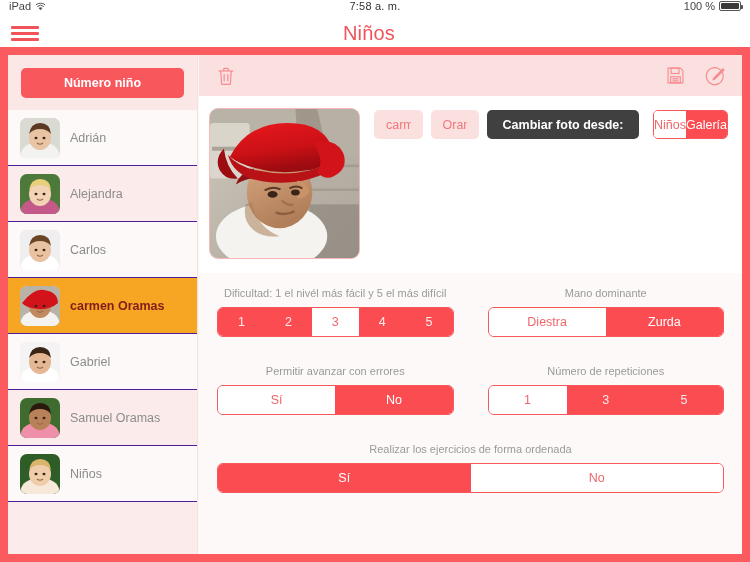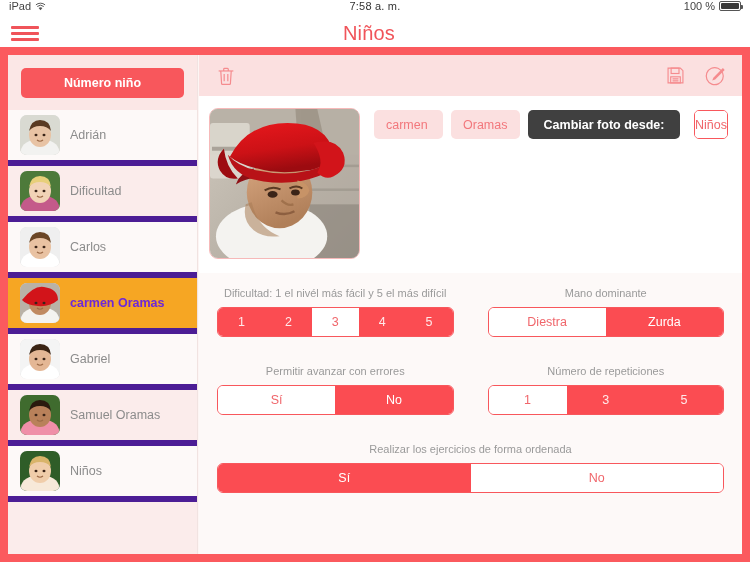--- a/index.html
+++ b/index.html
@@ -61,26 +61,26 @@
   .add-wrap { padding: 13px 13px 12px 13px; background: #fbe7e6; }
   .add-btn {
     width: 100%; height: 30px; background: #f8575c; color: #fff;
     border: none; border-radius: 5px; font-size: 12.5px; font-weight: bold;
     font-family: "Liberation Sans", sans-serif; cursor: pointer;
     display: flex; align-items: center; justify-content: center;
   }
   .child-list { }
   .child-row {
     height: 56px; display: flex; align-items: center; gap: 10px;
-    padding-left: 12px; cursor: pointer; border-bottom: 6px solid #4c1d95;
+    padding-left: 12px; cursor: pointer; border-bottom: 1px solid #4c1d95;
   }
   .child-row.alt   { background: #fbeceb; }
   .child-row.plain { background: #fdf9f8; }
   .child-row.sel   { background: #f6a623; }
-  .child-row.sel .child-name { color:#6d28d9; font-weight: bold; }
+  .child-row.sel .child-name { color:#7f1d1d; font-weight: bold; }
   .thumb { width: 40px; height: 40px; border-radius: 7px; overflow:hidden;
            flex: 0 0 40px; position: relative; background:#ddd; }
   .thumb svg { display:block; width:40px; height:40px; }
   .child-name { font-size: 12.5px; color: #8c8c8c; }
   .sidebar-tail { background:#fbeceb; position:absolute; left:0; right:0; bottom:0; }
 
   
   .detail { position: absolute; left: 191px; top: 0; right: 0; bottom: 0;
             background: #fdf9f8; }
 
@@ -199,21 +199,21 @@
     <rect width="40" height="40" fill="#4d7a3a"></rect>
     <ellipse cx="20" cy="36" rx="19" ry="12" fill="#c45a8a"></ellipse>
     <ellipse cx="20" cy="20" rx="11" ry="12" fill="#f2d3b6"></ellipse>
     <path d="M9 16 q2 -11 11 -11 q10 0 11 11 q-4 -5 -11 -5 q-7 0 -11 5 Z" fill="#e8cf7a"></path>
 
     <ellipse cx="16" cy="20" rx="1.5" ry="1.2" fill="#3a2418"></ellipse>
     <ellipse cx="24" cy="20" rx="1.5" ry="1.2" fill="#3a2418"></ellipse>
     <path d="M17 25 q3 2.5 6 0" stroke="#9c6a47" stroke-width="1.2" fill="none"></path>
   </svg>
               </div>
-              <div class="child-name">Dificultad</div>
+              <div class="child-name">Alejandra</div>
             </div>
             <div class="child-row plain">
               <div class="thumb">
                 <svg viewBox="0 0 40 40" preserveAspectRatio="xMidYMid slice">
     <rect width="40" height="40" fill="#efefef"></rect>
     <ellipse cx="20" cy="36" rx="19" ry="12" fill="#ffffff"></ellipse>
     <ellipse cx="20" cy="20" rx="11" ry="12" fill="#e9c2a2"></ellipse>
     <path d="M9 16 q2 -11 11 -11 q10 0 11 11 q-4 -5 -11 -5 q-7 0 -11 5 Z" fill="#6b4626"></path>
 
     <ellipse cx="16" cy="20" rx="1.5" ry="1.2" fill="#3a2418"></ellipse>
@@ -361,20 +361,21 @@
             </svg>
           </div>
 
           <div class="fields">
             <input class="txtfield" type="text" value="carmen" style="">
             <input class="txtfield" type="text" value="Oramas" style="">
             <div class="row2">
               <button class="redbtn">Cambiar foto desde:</button>
               <div class="seg" id="photosrc-seg">
                   <div class="off">Niños</div>
+                  <div class="on">Galería</div>
                 </div>
             </div>
           </div>
         </div>
 
         <div class="settings" id="settings-grid">
             <div class="s-row">
               <div class="s-group">
                 <div class="s-label">Dificultad: 1 el nivél más fácil y 5 el más difícil</div>
                 <div class="s-seg nums">

